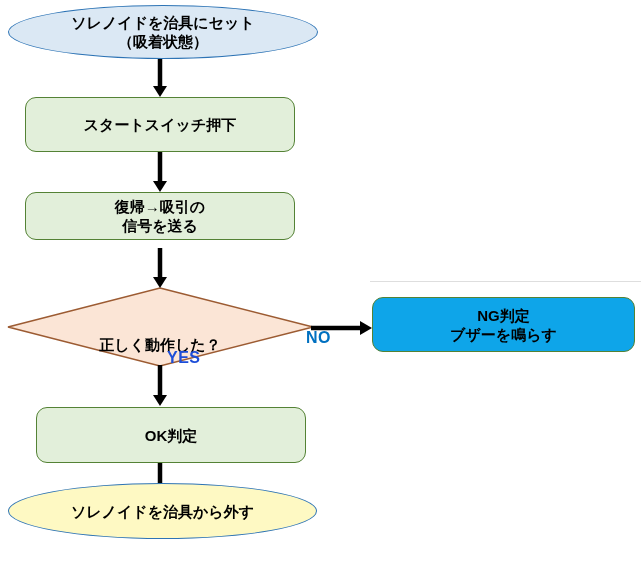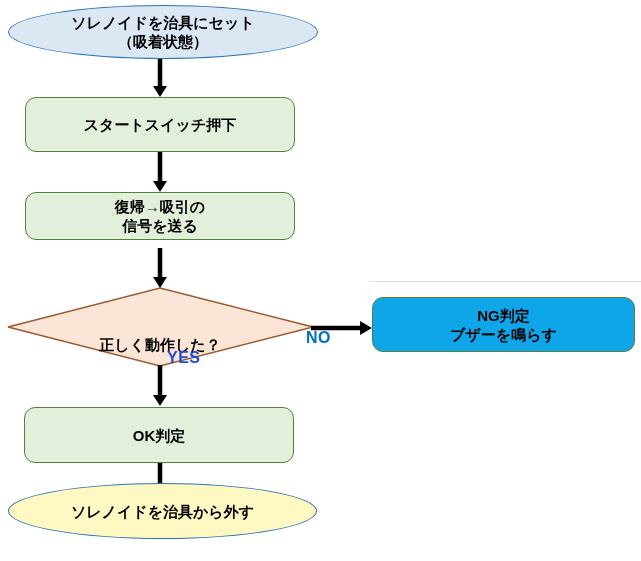--- a/index.html
+++ b/index.html
@@ -128,21 +128,21 @@
 
   <div class="edge-label label-no" style="left: 306px; top: 329px; color: rgb(0, 112, 192);">NO</div>
 
   <div class="edge-label label-yes" style="left: 167px; top: 349px; color: #1d4ed8;">YES</div>
 
   <div class="node process" style="left: 372px; top: 297px; width: 263px; height: 55px; background: #0ea5e9; border-color: rgb(84, 130, 53);">
     <span>NG判定</span>
     <span>ブザーを鳴らす</span>
   </div>
 
-  <div class="node process" style="left: 24px; top: 407px; width: 270px; height: 56px; background: rgb(226, 239, 218); border-color: rgb(84, 130, 53);">
+  <div class="node process" style="left: 36px; top: 407px; width: 270px; height: 56px; background: rgb(226, 239, 218); border-color: rgb(84, 130, 53);">
     <span>OK判定</span>
   </div>
 
   <div class="node terminal" style="left: 8px; top: 483px; width: 309px; height: 56px; background: #fef9c3; border-color: rgb(46, 116, 181);">
     <span>ソレノイドを治具から外す</span>
   </div>
 
 </div>
 
 </body></html>

